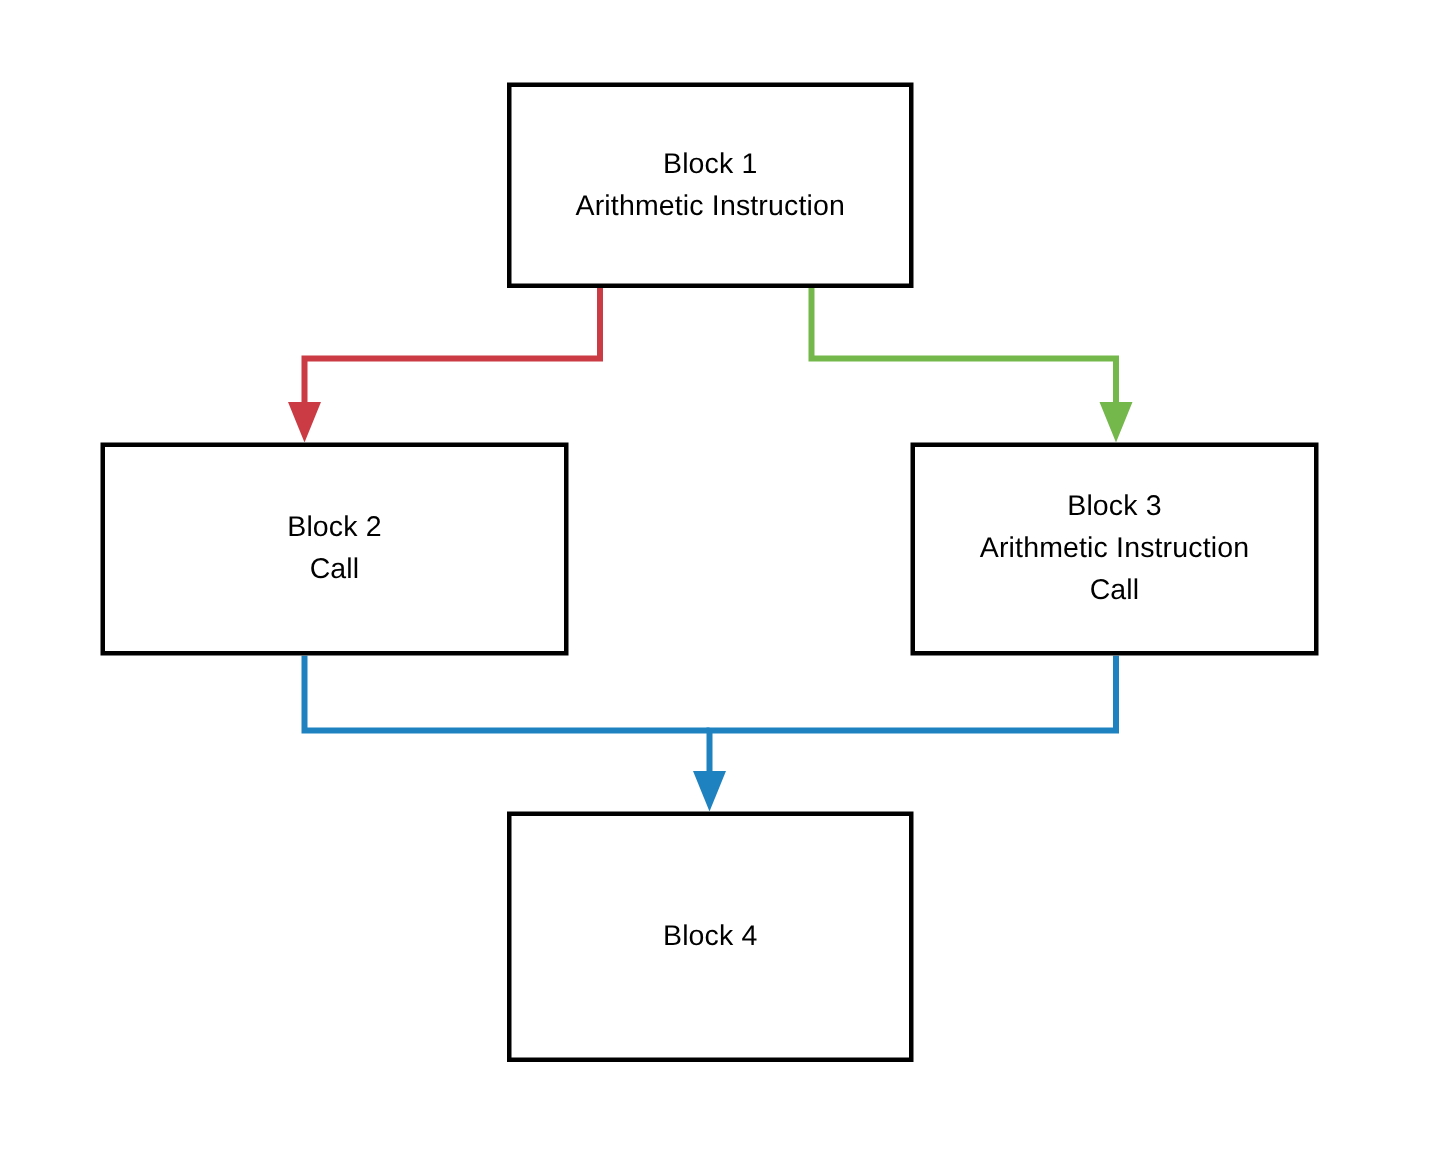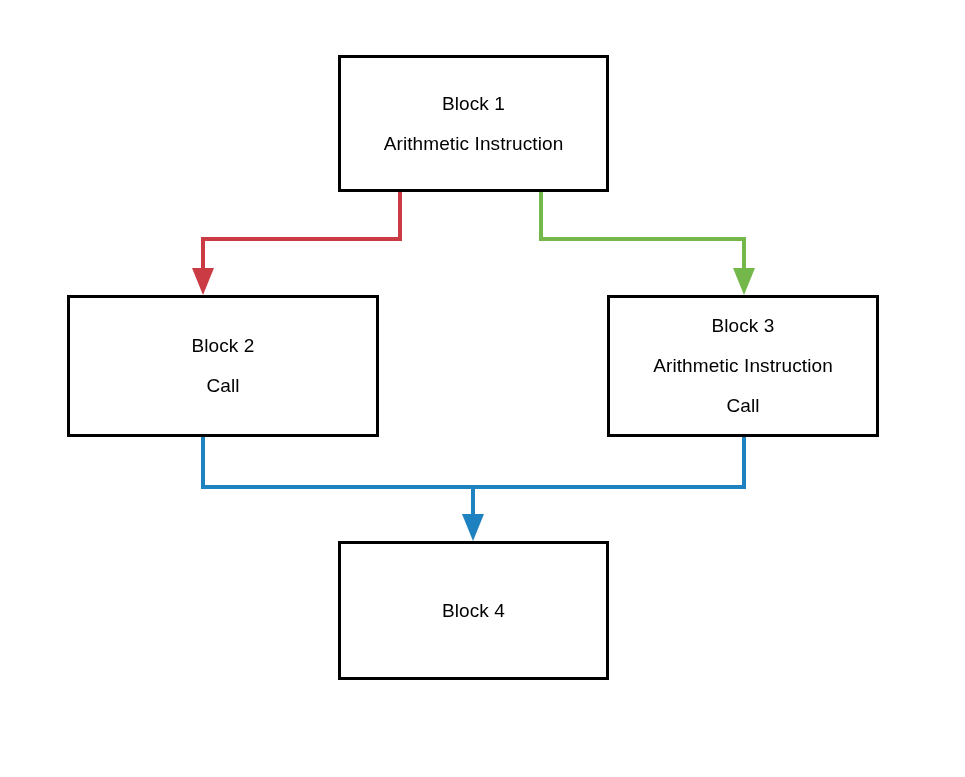--- a/index.html
+++ b/index.html
@@ -32,21 +32,21 @@
     background: #ffffff;
     border: 3px solid #000000;
     display: flex;
     align-items: center;
     justify-content: center;
     text-align: center;
   }
   .node-label {
     font-family: "Liberation Sans", sans-serif;
     font-size: 19px;
-    line-height: 40px;
+    line-height: 28px;
     color: #000000;
     white-space: pre-line;
     letter-spacing: 0.1px;
   }
 </style>
 </head>
 <body>
 
 <div id="diagram-canvas">
 
@@ -78,17 +78,17 @@
     <span class="node-label">Block 2
 Call</span>
   </div>
 
   <div class="node-box" id="node-2" style="left: 607px; top: 295px; width: 272px; height: 142px; border-color: rgb(0, 0, 0); background: rgb(255, 255, 255);">
     <span class="node-label">Block 3
 Arithmetic Instruction
 Call</span>
   </div>
 
-  <div class="node-box" id="node-3" style="left: 338px; top: 541px; width: 271px; height: 139px; border-color: rgb(0, 0, 0); background: rgb(255, 255, 255);">
+  <div class="node-box" id="node-3" style="left: 338px; top: 541px; width: 271px; height: 167px; border-color: rgb(0, 0, 0); background: rgb(255, 255, 255);">
     <span class="node-label">Block 4</span>
   </div>
 
 </div>
 
 </body></html>

